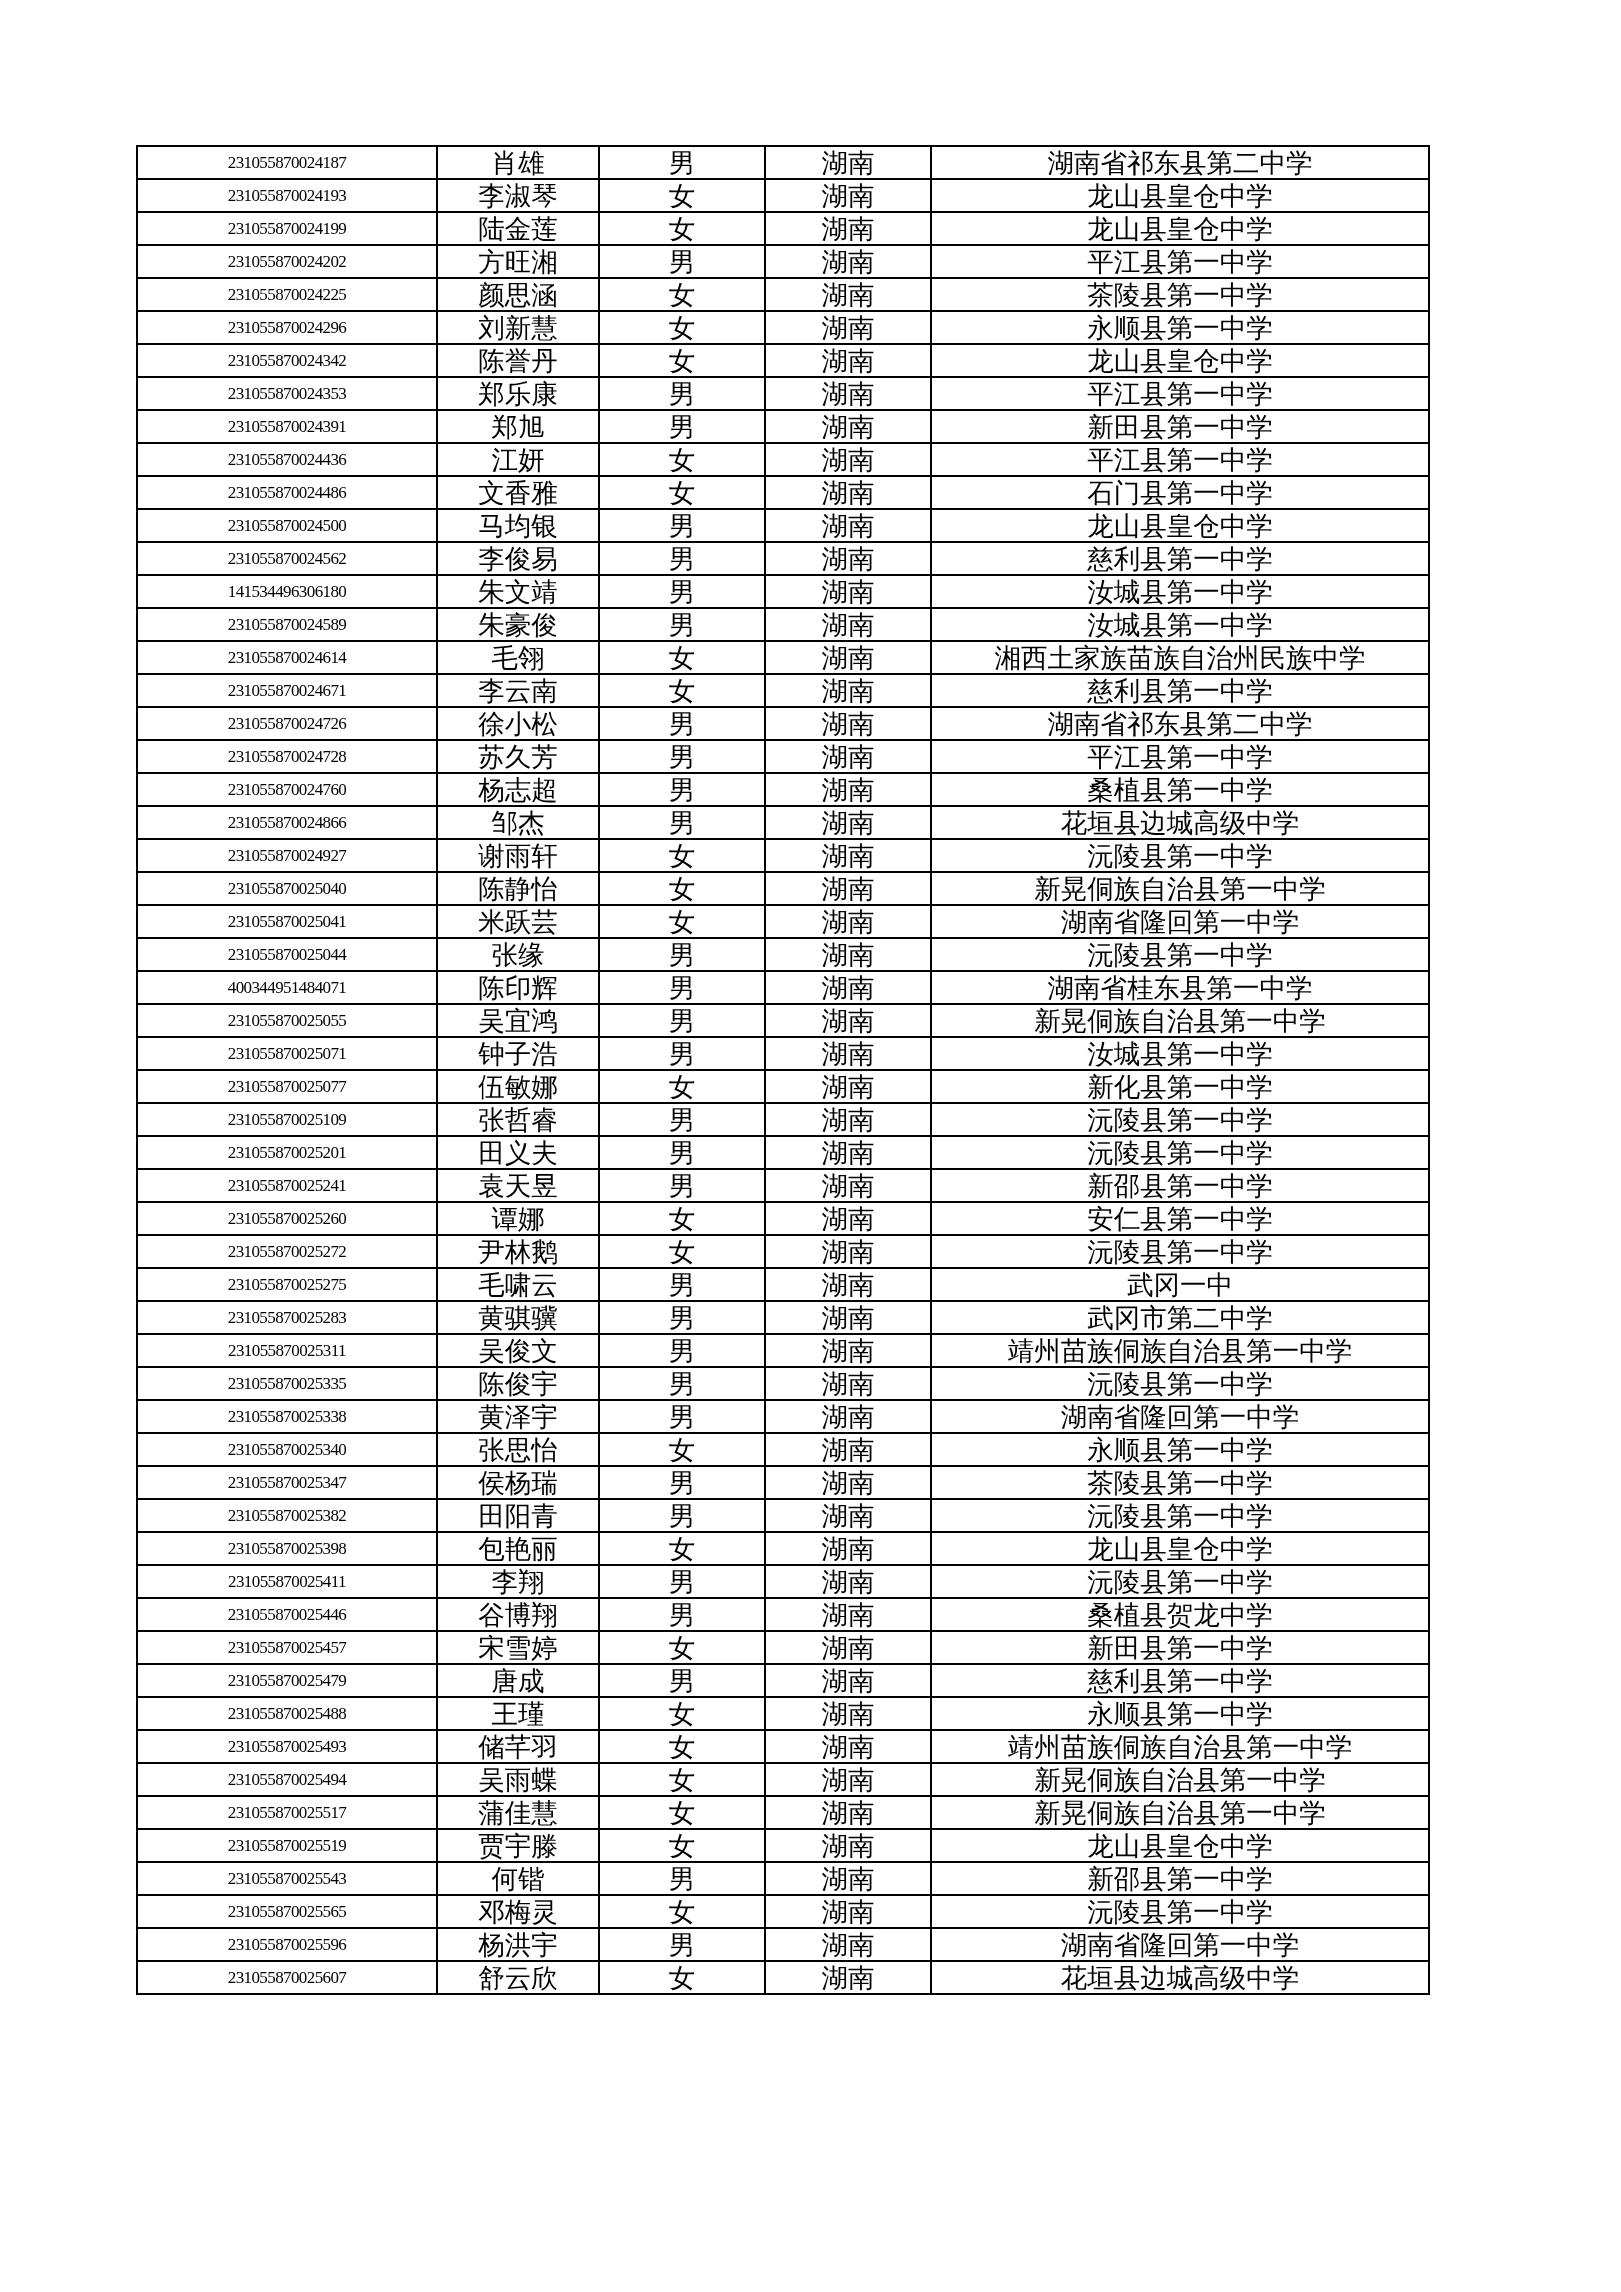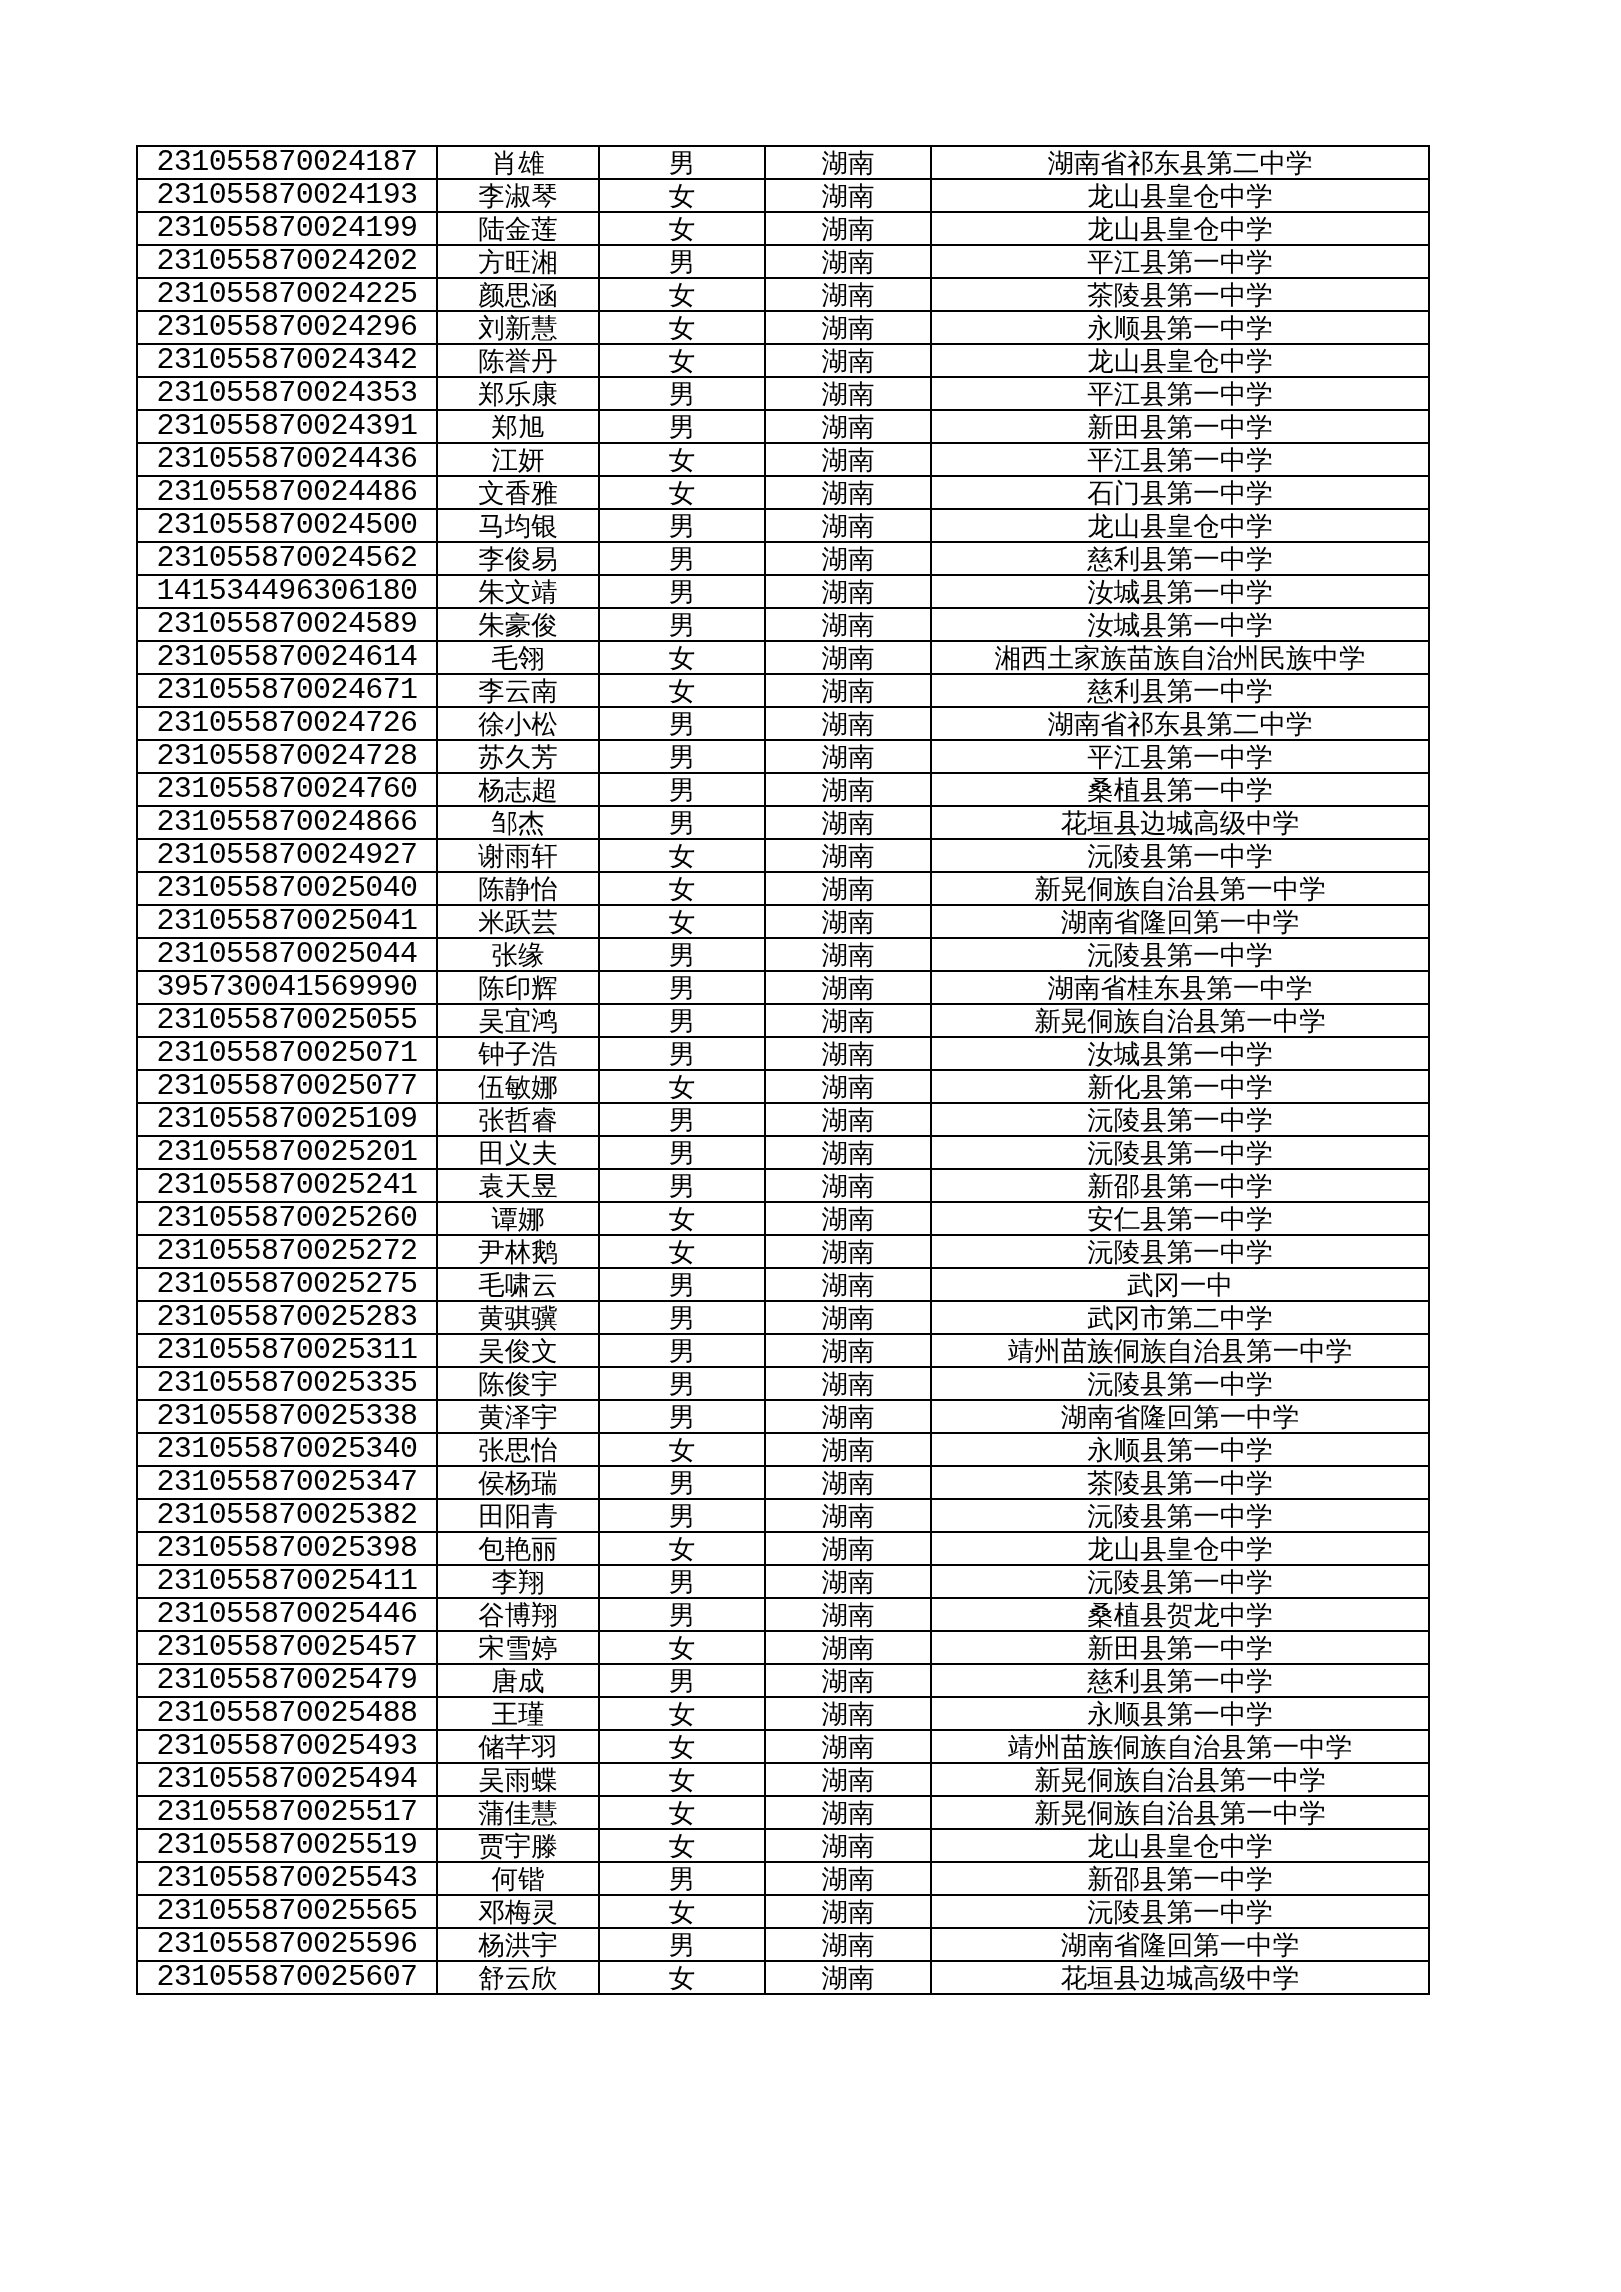--- a/index.html
+++ b/index.html
@@ -40,22 +40,22 @@
     padding: 0;
     border: 2.5px solid #000000;
     text-align: center;
     vertical-align: middle;
     font-size: 26.5px;
     line-height: 31px;
     white-space: nowrap;
     overflow: hidden;
   }
   table.roster td.id {
-    font-family: Liberation Mono, monospace;
-    font-size: 30px;
+    font-family: Liberation Serif, serif;
+    font-size: 17px;
     letter-spacing: -0.6px;
   }
 </style>
 </head>
 <body>
 
 <div class="page">
   <table class="roster">
     <colgroup>
       <col class="c-id">
@@ -234,21 +234,21 @@
           <td>湖南省隆回第一中学</td>
         </tr>
         <tr>
           <td class="id">231055870025044</td>
           <td>张缘</td>
           <td>男</td>
           <td>湖南</td>
           <td>沅陵县第一中学</td>
         </tr>
         <tr>
-          <td class="id">395730041569990</td>
+          <td class="id">400344951484071</td>
           <td>陈印辉</td>
           <td>男</td>
           <td>湖南</td>
           <td>湖南省桂东县第一中学</td>
         </tr>
         <tr>
           <td class="id">231055870025055</td>
           <td>吴宜鸿</td>
           <td>男</td>
           <td>湖南</td>

